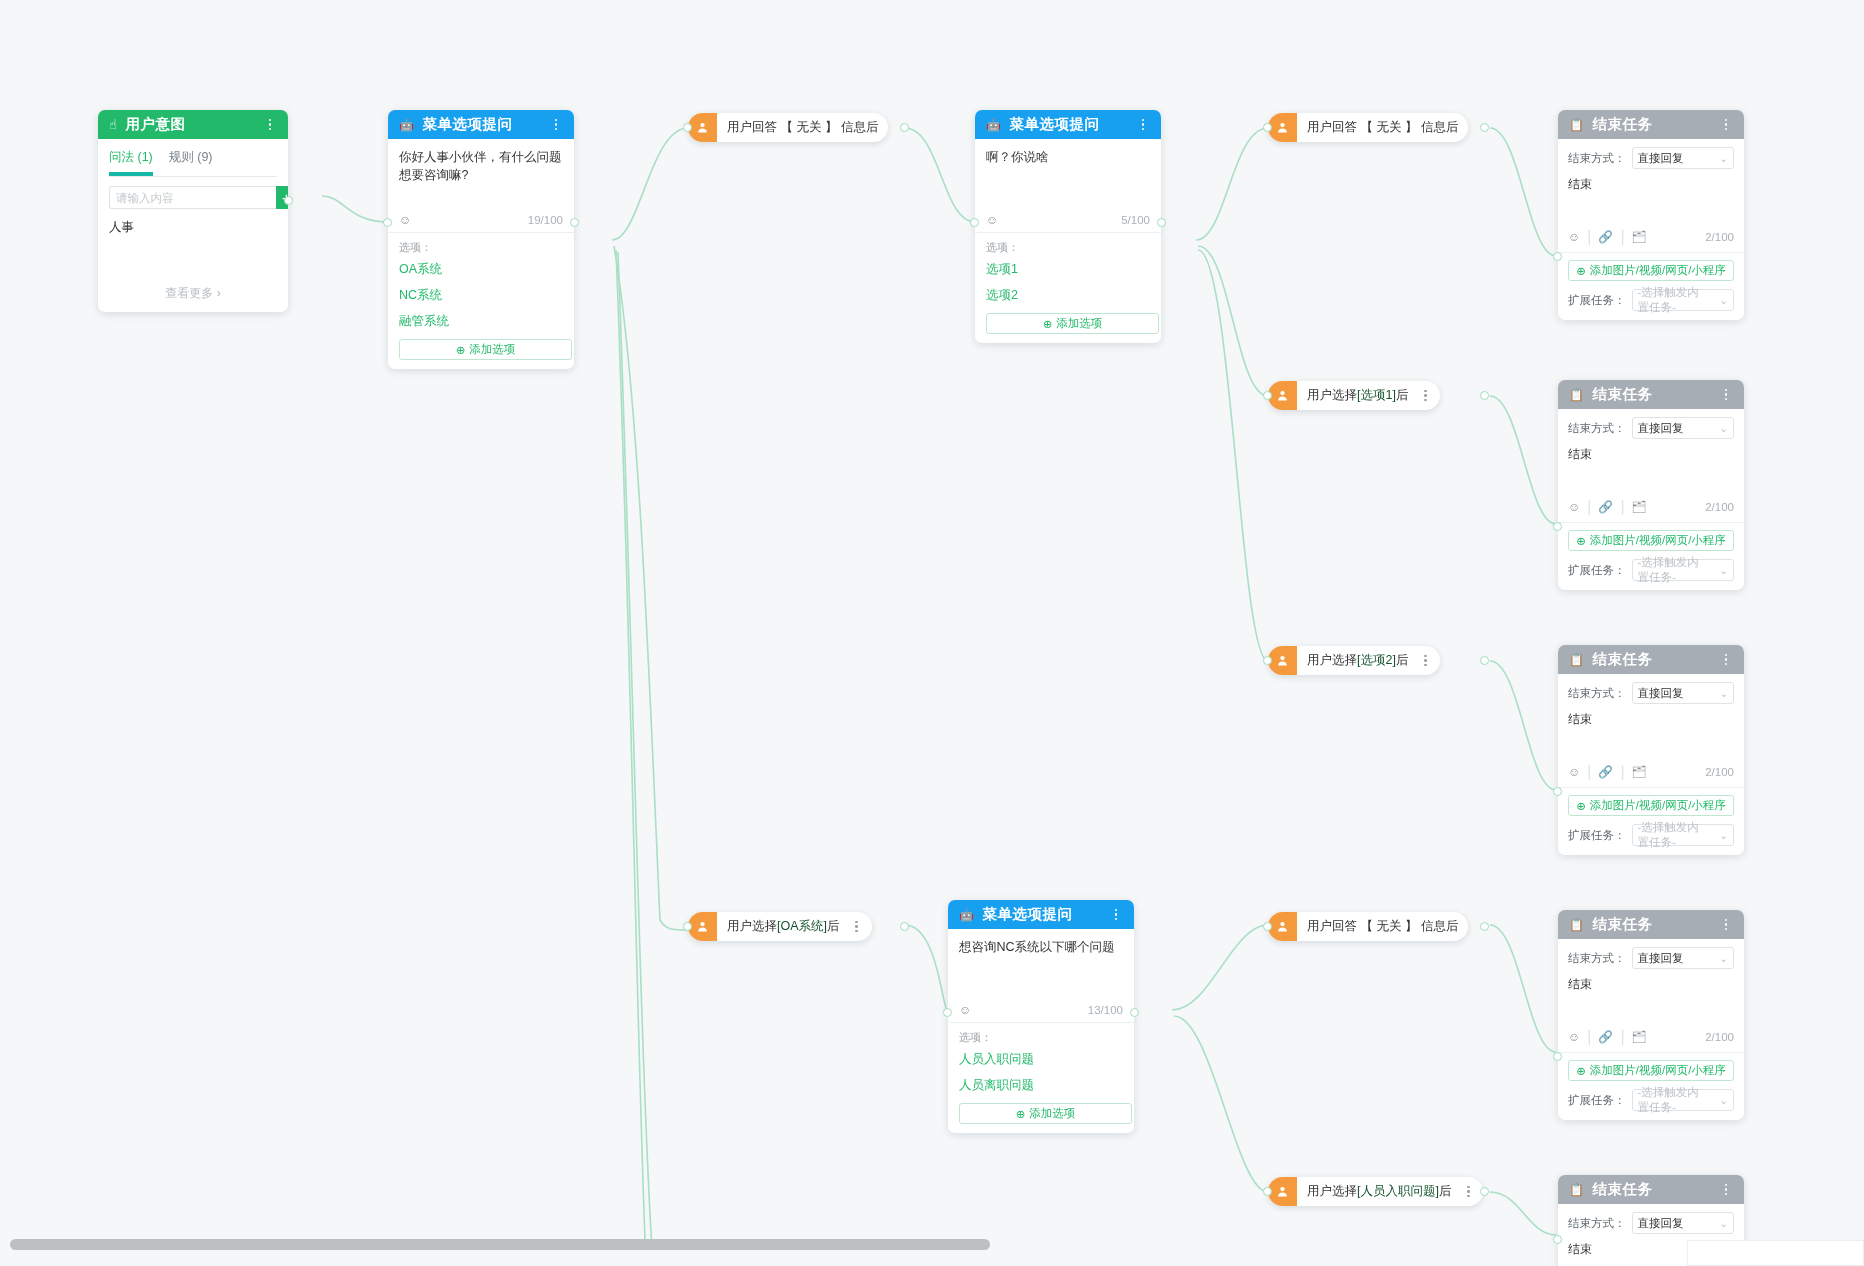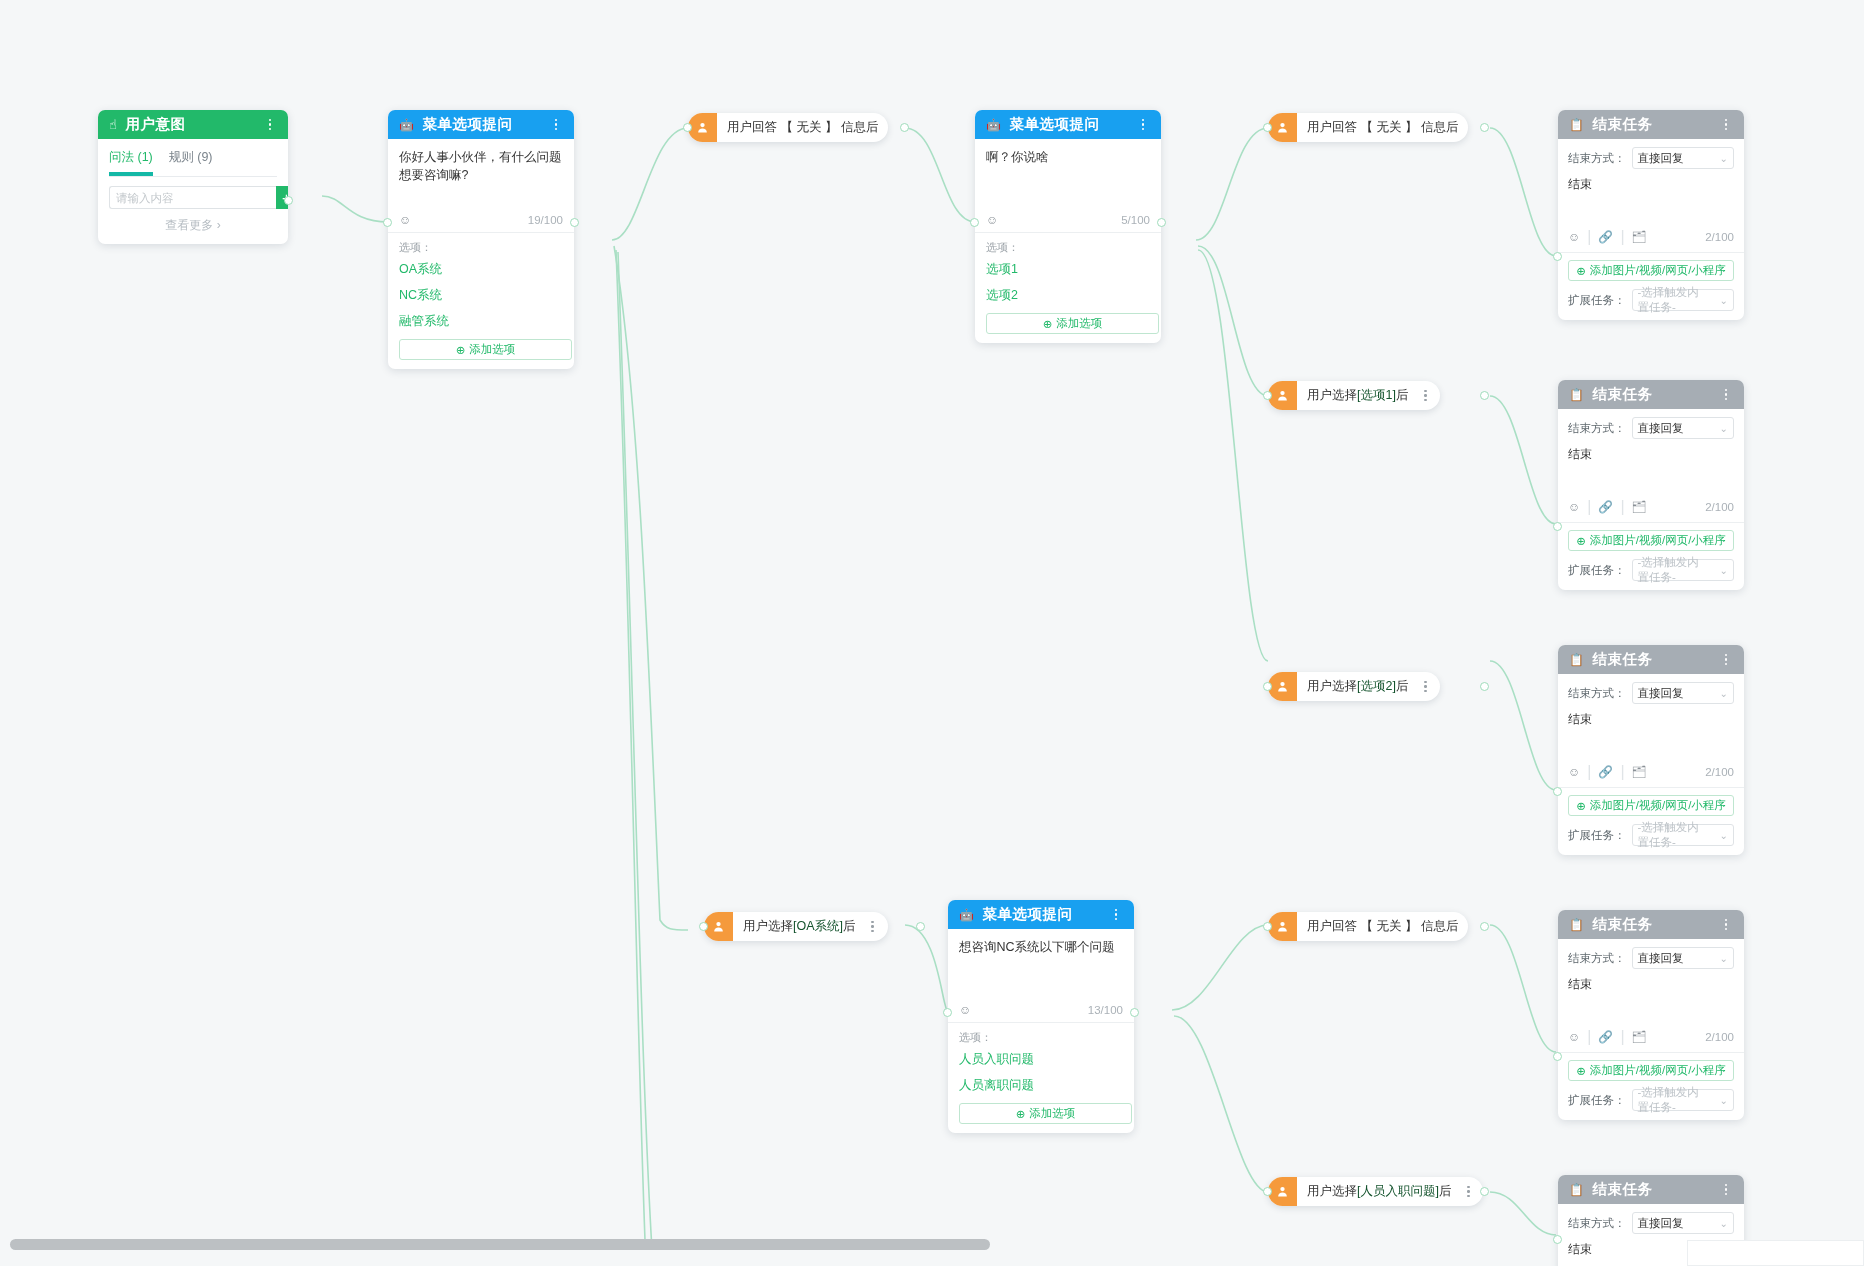--- a/index.html
+++ b/index.html
@@ -189,20 +189,23 @@
       </div>
       <div class="body">
         <div class="tabs">
           <div class="tab act">问法 (1)</div>
           <div class="tab">规则 (9)</div>
         </div>
         <div class="inputrow">
           <input type="text" placeholder="请输入内容" style="">
           <button class="addbtn">+</button>
         </div>
+        <div class="lst">
+          <div>人事</div>
+        </div>
       </div>
       <div class="more">
         <span>查看更多</span>
         <span>›</span>
       </div>
     </div>
     <span class="port" style="left:186px;top:86px;"></span>
   </div>
 
   <div class="node" style="left:388px;top:110px;">
@@ -394,21 +397,21 @@
         <span class="rl">扩展任务：</span>
         <div class="sel ph">
           <span>-选择触发内置任务-</span>
           <span class="chev">⌄</span>
         </div>
       </div>
     </div>
     <span class="port" style="left:-5px;top:142px;"></span>
   </div>
 
-  <div class="node" style="left:1268px;top:672px;">
+  <div class="node" style="left:1268px;top:646px;">
     <div class="pill">
       <span class="ic">
         <svg width="13" height="13" viewBox="0 0 24 24" fill="#fff">
             <circle cx="12" cy="7.5" r="4"></circle>
             <path d="M4 21c0-4.4 3.6-7 8-7s8 2.6 8 7z"></path>
           </svg>
       </span>
       <span class="tx"><span>用户选择</span><em>[选项2]</em><span>后</span></span>
       <span class="dots">
           <i></i>
@@ -457,21 +460,21 @@
         <span class="rl">扩展任务：</span>
         <div class="sel ph">
           <span>-选择触发内置任务-</span>
           <span class="chev">⌄</span>
         </div>
       </div>
     </div>
     <span class="port" style="left:-5px;top:142px;"></span>
   </div>
 
-  <div class="node" style="left:704px;top:912px;">
+  <div class="node" style="left:688px;top:912px;">
     <div class="pill">
       <span class="ic">
         <svg width="13" height="13" viewBox="0 0 24 24" fill="#fff">
             <circle cx="12" cy="7.5" r="4"></circle>
             <path d="M4 21c0-4.4 3.6-7 8-7s8 2.6 8 7z"></path>
           </svg>
       </span>
       <span class="tx"><span>用户选择</span><em>[OA系统]</em><span>后</span></span>
       <span class="dots">
           <i></i>

